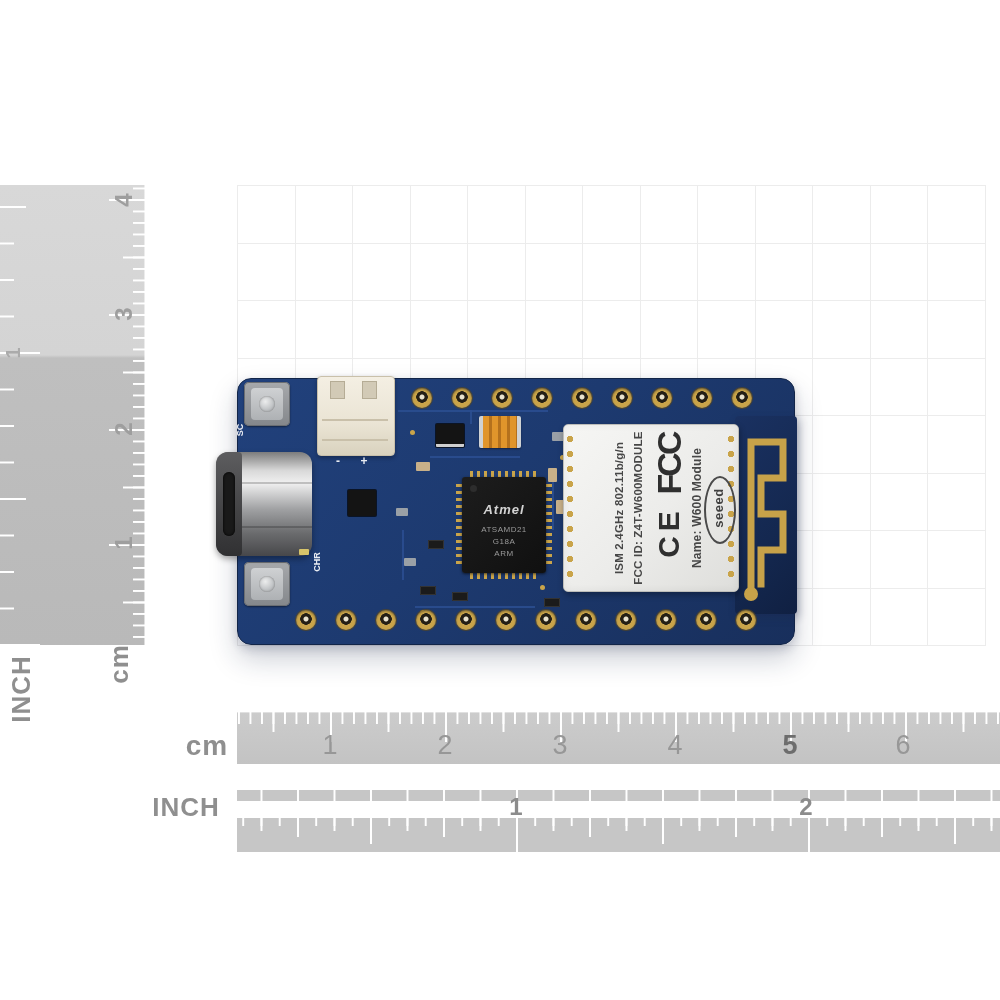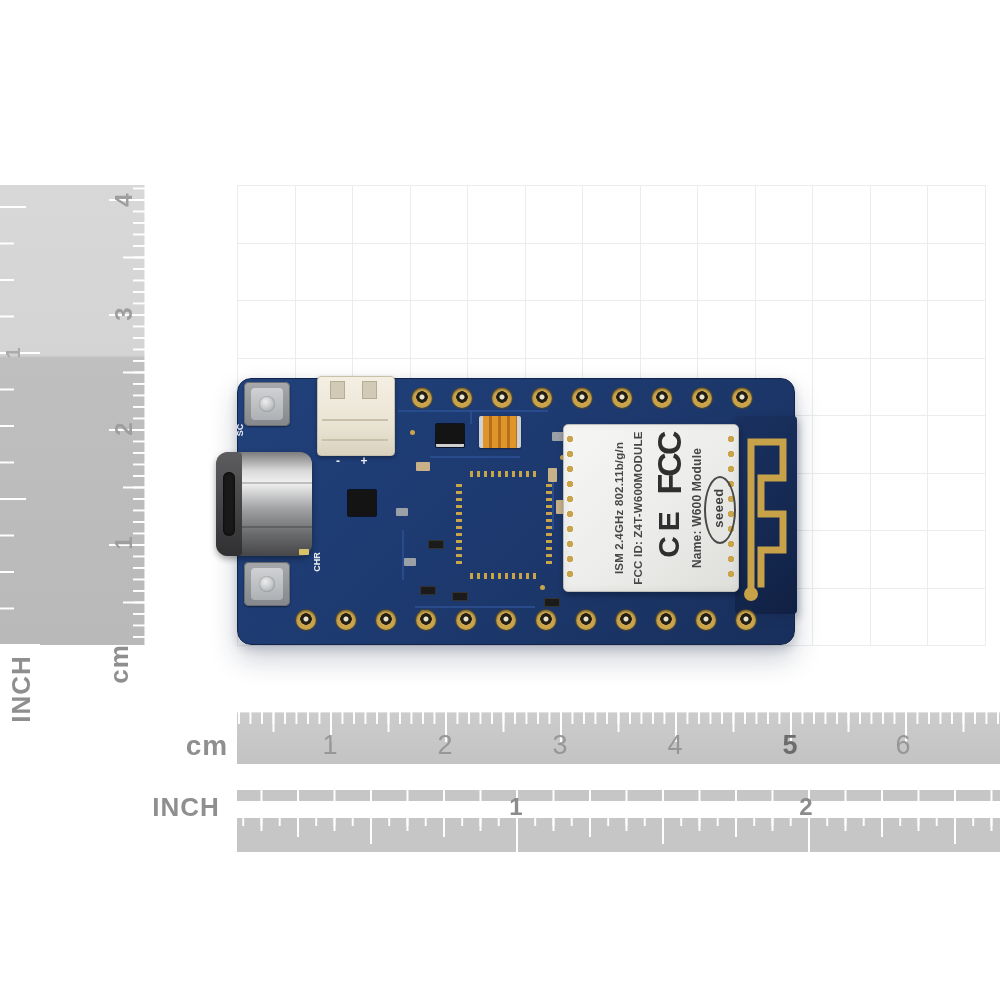--- a/index.html
+++ b/index.html
@@ -261,20 +261,27 @@
   <div class="abs smd-gray" style="left:552px;top:432px;width:14px;height:9px;"></div>
   <div class="abs smd-res" style="left:420px;top:586px;width:16px;height:9px;"></div>
   <div class="abs smd-res" style="left:452px;top:592px;width:16px;height:9px;"></div>
   <div class="abs smd-res" style="left:544px;top:598px;width:16px;height:9px;"></div>
   <div class="abs smd-res" style="left:428px;top:540px;width:16px;height:9px;"></div>
 
   <div class="abs pins-v" style="left:456px;top:484px;height:82px;"></div>
   <div class="abs pins-v" style="left:546px;top:484px;height:82px;"></div>
   <div class="abs pins-h" style="left:470px;top:471px;width:68px;"></div>
   <div class="abs pins-h" style="left:470px;top:573px;width:68px;"></div>
+  <div class="abs mcu">
+    <div class="abs" style="left:8px;top:8px;width:7px;height:7px;border-radius:50%;background:#2d2d2d;"></div>
+    <span class="abs ctr mcu-brand" style="left:42px;top:32px;">Atmel</span>
+    <span class="abs ctr mcu-line" style="left:42px;top:52px;">ATSAMD21</span>
+    <span class="abs ctr mcu-line" style="left:42px;top:64px;">G18A</span>
+    <span class="abs ctr mcu-line" style="left:42px;top:76px;">ARM</span>
+  </div>
 
   <div class="abs module"></div>
   <div class="abs cast" style="left:566px;top:432px;"></div>
   <div class="abs cast" style="left:727px;top:432px;"></div>
   <span class="abs rot modtxt" style="left:619px;top:508px;">ISM 2.4GHz 802.11b/g/n</span>
   <span class="abs rot modtxt" style="left:638px;top:508px;">FCC ID: Z4T-W600MODULE</span>
   <span class="abs rot fccmark" style="left:669px;top:464px;">FCC</span>
   <span class="abs rot cemark" style="left:669px;top:532px;">CE</span>
   <span class="abs rot modtxt" style="left:697px;top:508px;font-size:12px;">Name: W600 Module</span>
   <div class="abs seeed-ellipse"></div>

